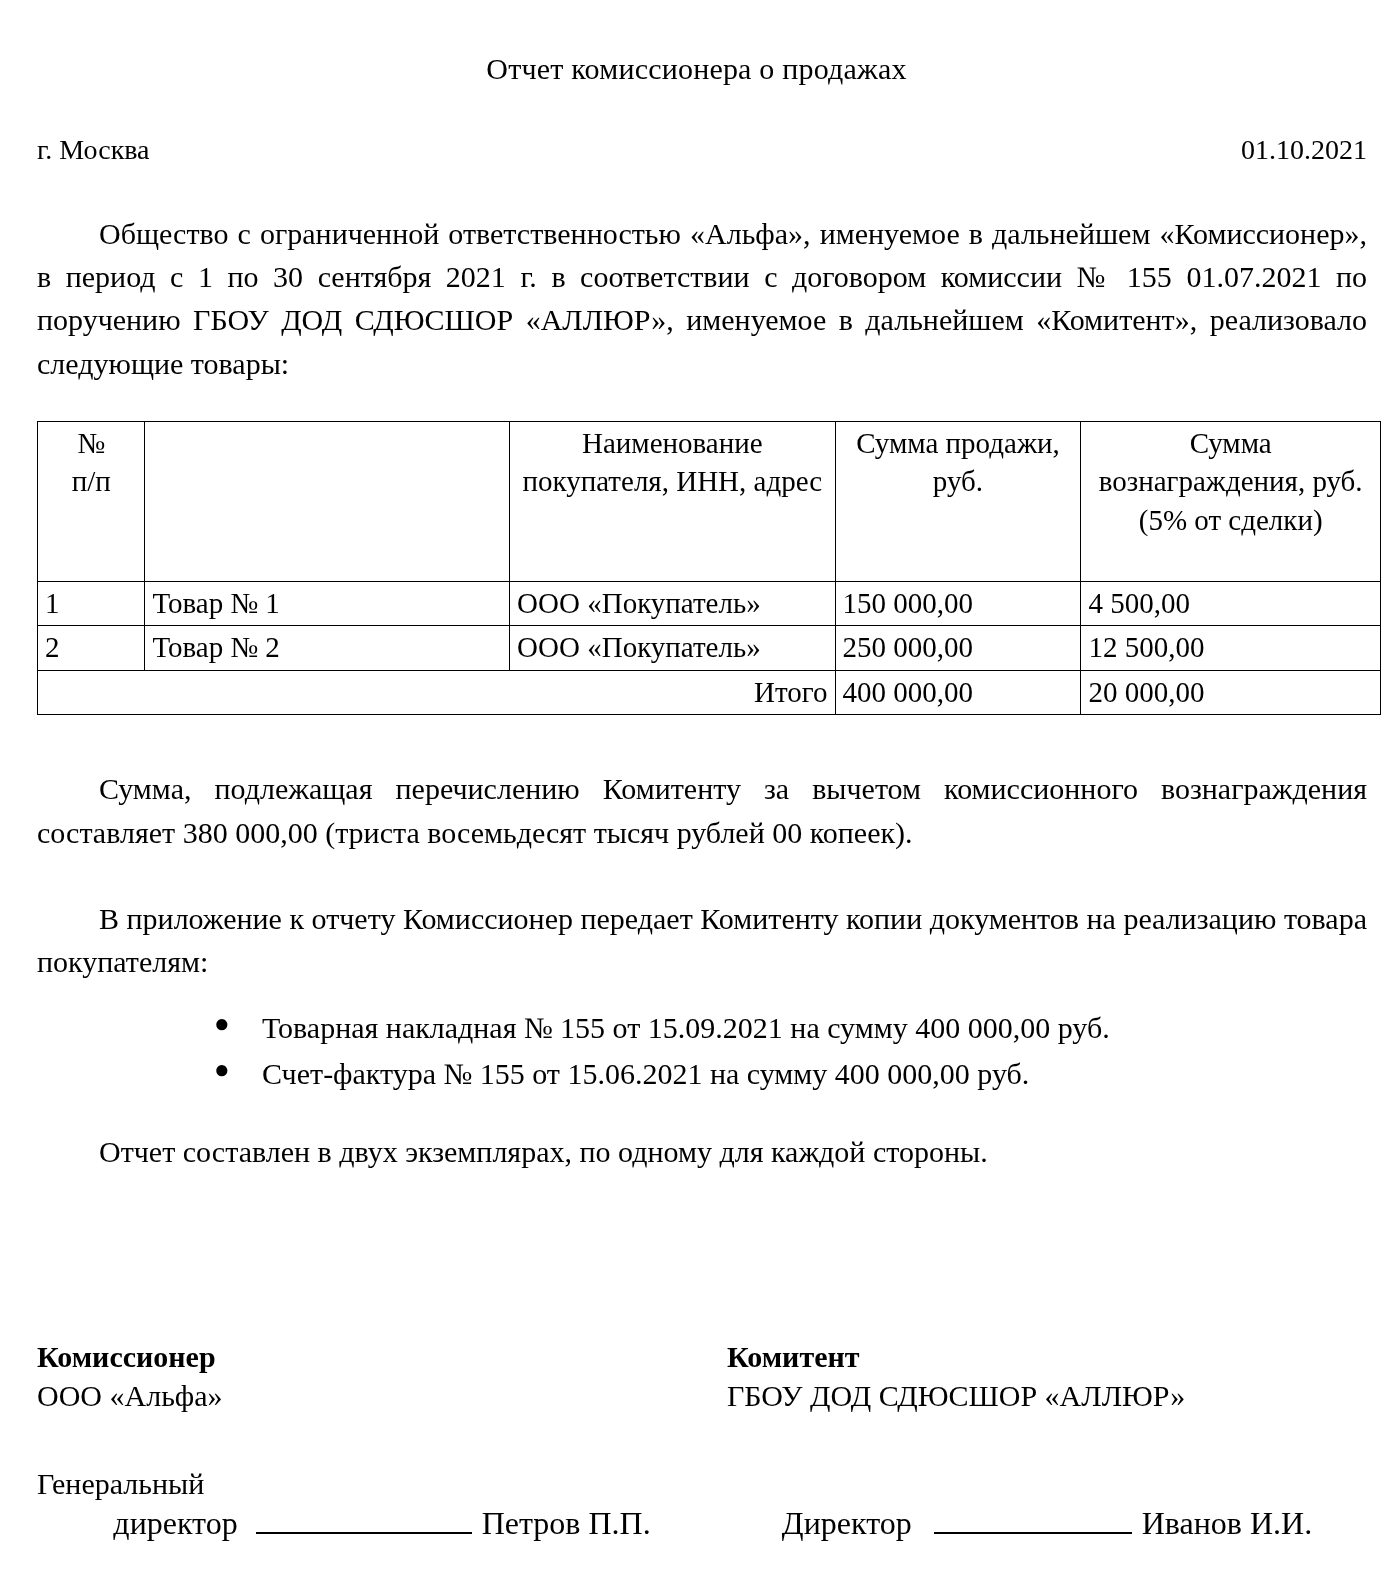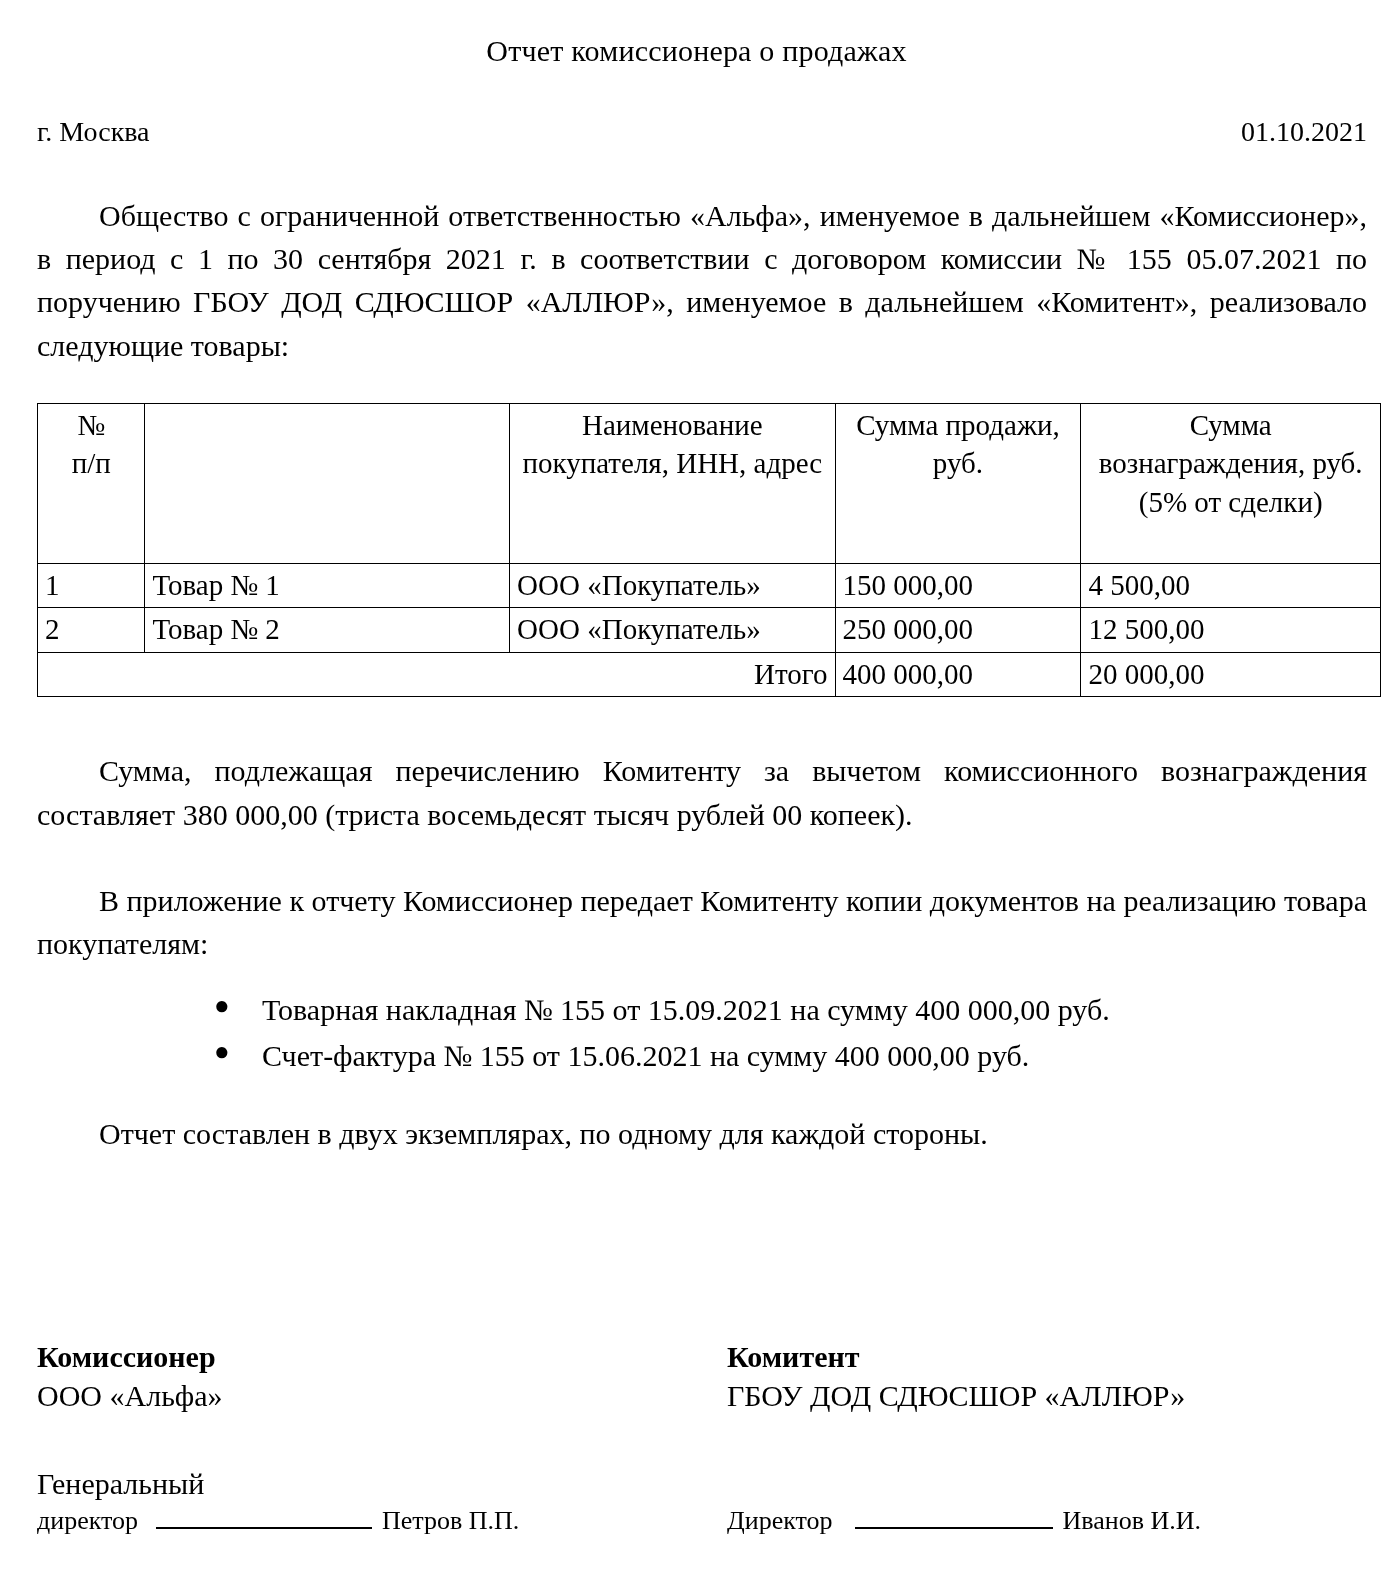--- a/index.html
+++ b/index.html
@@ -18,21 +18,21 @@
     position: relative;
     width: 1393px;
     height: 1573px;
     padding: 0 24px;
   }
 
   
   .doc-title {
     text-align: center;
     font-size: 30px;
-    padding-top: 36px;
+    padding-top: 54px;
     letter-spacing: 0.2px;
   }
 
   
   .place-date {
     display: flex;
     justify-content: space-between;
     align-items: baseline;
     margin-top: 52px;
     font-size: 28px;
@@ -110,23 +110,24 @@
   .sig-role-bold { font-weight: bold; font-size: 30px; line-height: 1.3; }
   .sig-org { font-size: 30px; line-height: 1.3; }
 
   .sig-titles { margin-top: 50px; display: flex; }
   .sig-title-wrap-left  { width: 690px; }
   .sig-title-wrap-right { width: 640px; }
   .sig-title-line1 { font-size: 30px; line-height: 1.26; }
   .sig-sign-row {
     display: flex;
     align-items: baseline;
-    font-size: 26px;
+    font-size: 32px;
     line-height: 1.26;
     white-space: nowrap;
+    justify-content: center;
   }
   .sig-rule {
     display: inline-block;
     width: 216px;
     border-bottom: 2px solid #000000;
     margin: 0 10px 0 18px;
     height: 26px;
   }
   .sig-rule.narrow { width: 198px; margin-left: 22px; }
 </style>
@@ -135,21 +136,21 @@
 
 <div class="page">
 
   <div class="doc-title">Отчет комиссионера о продажах</div>
 
   <div class="place-date">
     <span class="place">г. Москва</span>
     <span class="date">01.10.2021</span>
   </div>
 
-  <p class="para intro indent-first">Общество с ограниченной ответственностью «Альфа», именуемое в дальнейшем «Комиссионер», в период с 1 по 30 сентября 2021 г. в соответствии с договором комиссии № 155 05.07.2021 по поручению ГБОУ ДОД СДЮСШОР «АЛЛЮР», именуемое в дальнейшем «Комитент», реализовало следующие товары:</p>
+  <p class="para intro indent-first">Общество с ограниченной ответственностью «Альфа», именуемое в дальнейшем «Комиссионер», в период с 1 по 30 сентября 2021 г. в соответствии с договором комиссии № 155 01.07.2021 по поручению ГБОУ ДОД СДЮСШОР «АЛЛЮР», именуемое в дальнейшем «Комитент», реализовало следующие товары:</p>
 
   <table class="goods">
     <colgroup>
       <col class="col-num">
       <col class="col-goods">
       <col class="col-buyer">
       <col class="col-sale">
       <col class="col-fee">
     </colgroup>
     <thead>

